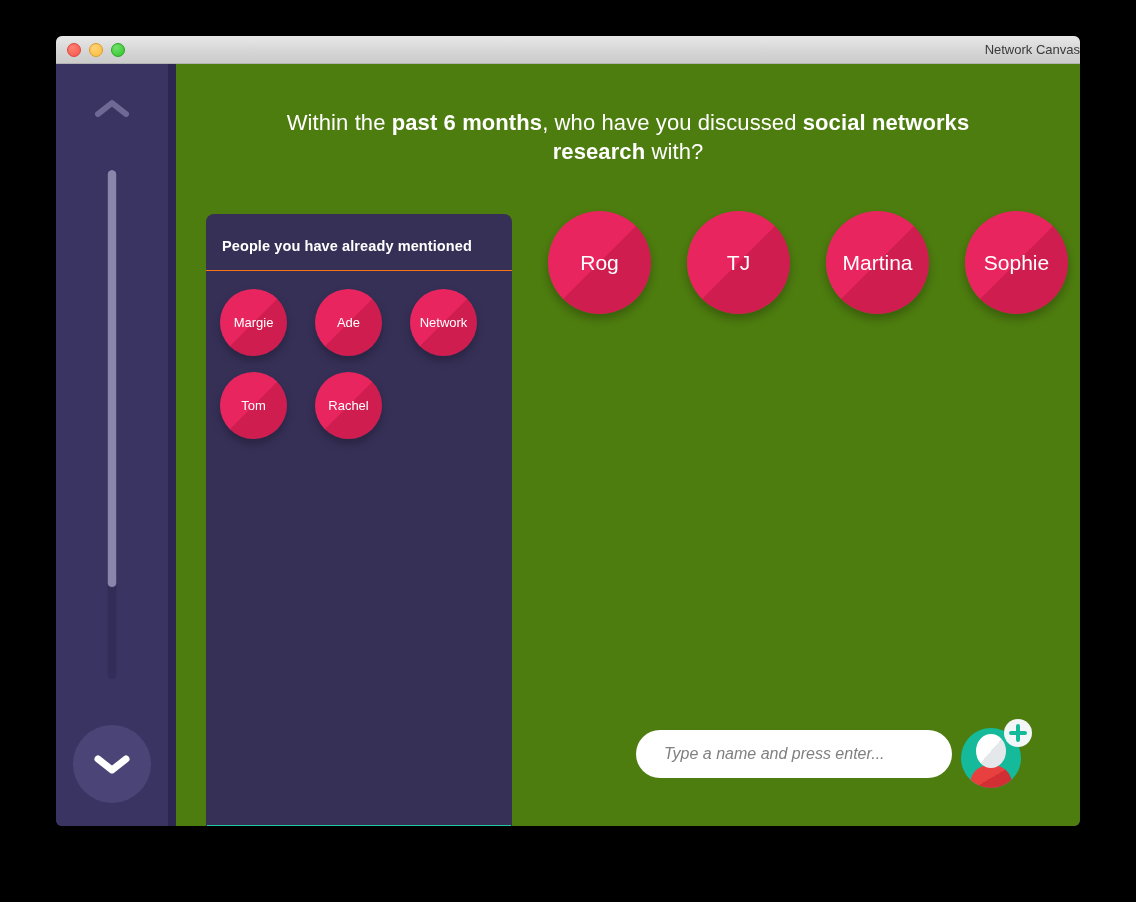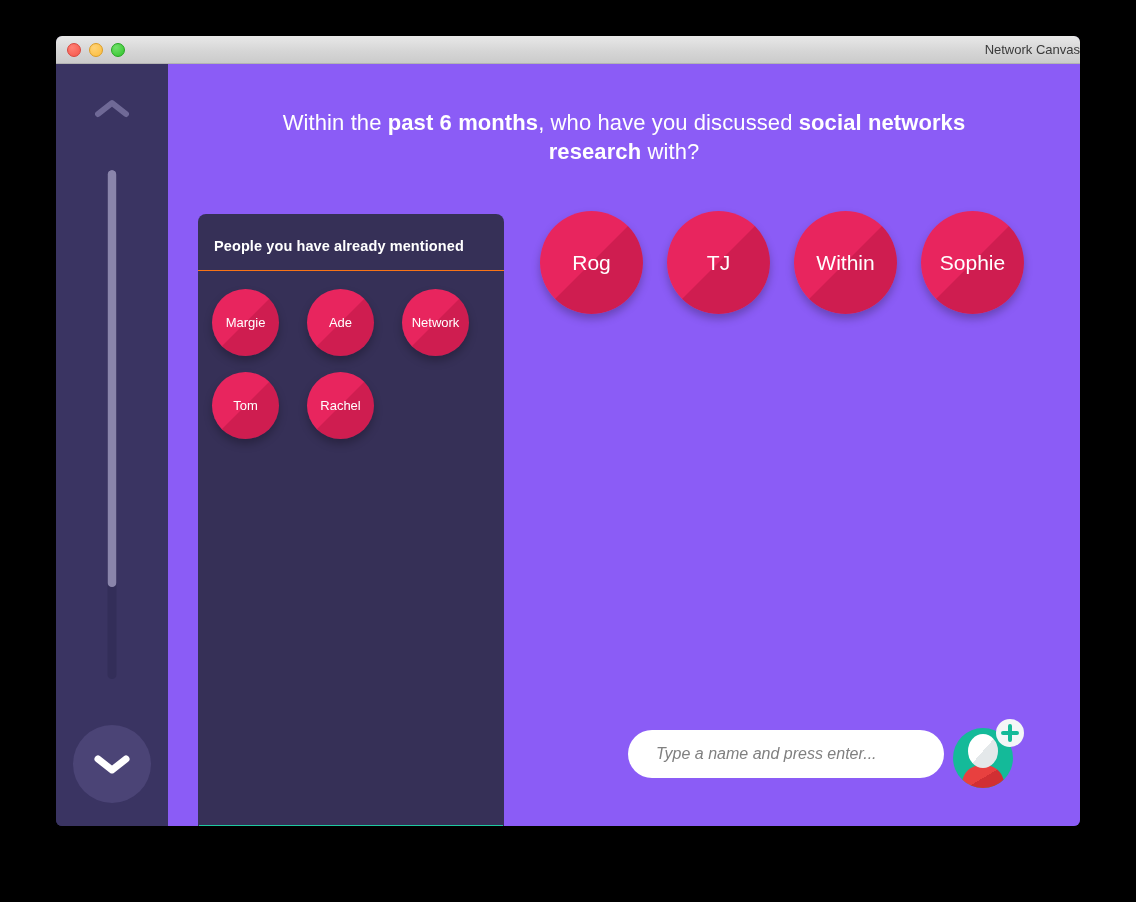--- a/index.html
+++ b/index.html
@@ -130,21 +130,22 @@
     display: flex;
     align-items: center;
     justify-content: center;
     cursor: pointer;
   }
 
   
   .stage {
     position: relative;
     flex: 1;
-    background: #8b5cf6;
+    background: #4d7c0f;
+    margin-left: 8px;
   }
 
   .prompt {
     position: absolute;
     left: 50%;
     transform: translateX(-50%);
     top: 44px;
     width: 740px;
     text-align: center;
     color: #ffffff;
@@ -226,21 +227,21 @@
     line-height: 1;
     white-space: nowrap;
   }
 
   
   .canvas-nodes {
     position: absolute;
     left: 372px;
     top: 147px;
     display: flex;
-    gap: 24px;
+    gap: 36px;
   }
 
   
   .entry {
     position: absolute;
     left: 460px;
     bottom: 36px;
     display: flex;
     align-items: center;
     gap: 6px;
@@ -338,21 +339,21 @@
         </div>
 
         <div class="canvas-nodes">
           <div class="node node-large">
             <span class="node-label">Rog</span>
           </div>
           <div class="node node-large">
             <span class="node-label">TJ</span>
           </div>
           <div class="node node-large">
-            <span class="node-label">Within</span>
+            <span class="node-label">Martina</span>
           </div>
           <div class="node node-large">
             <span class="node-label">Sophie</span>
           </div>
         </div>
 
         <div class="entry">
           <input class="name-input" type="text" autofocus="" placeholder="Type a name and press enter..." style="">
 
           <div class="add-btn">

